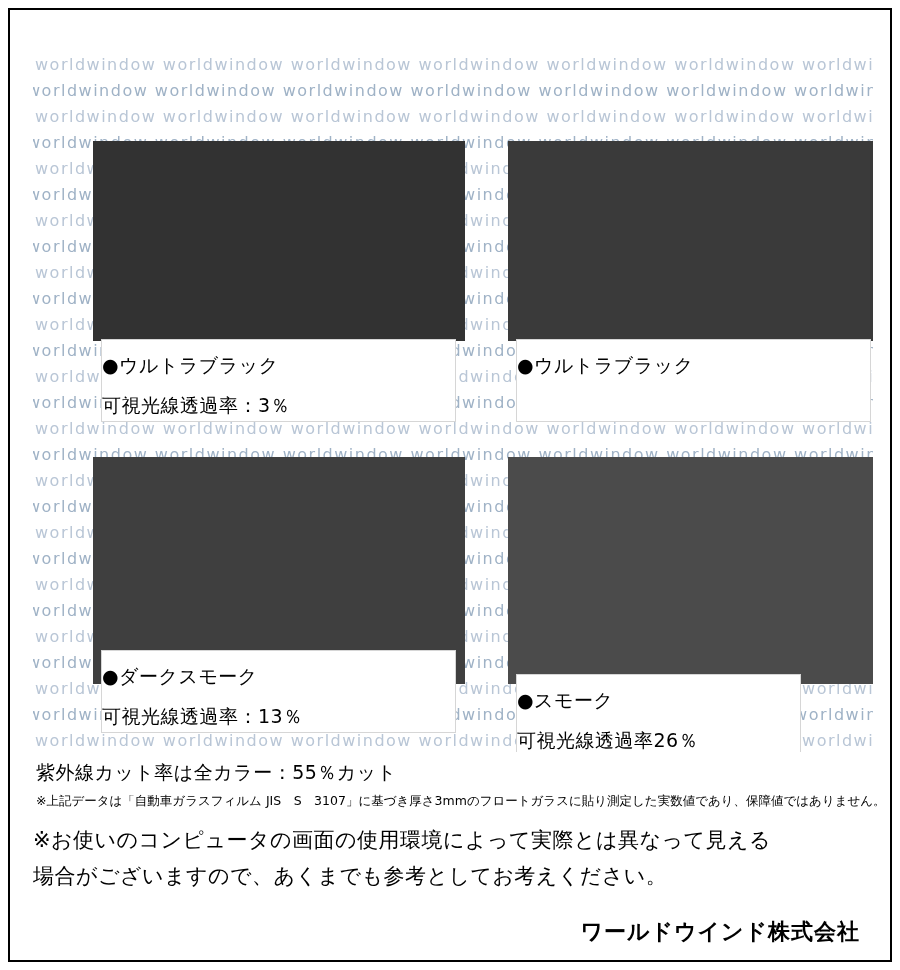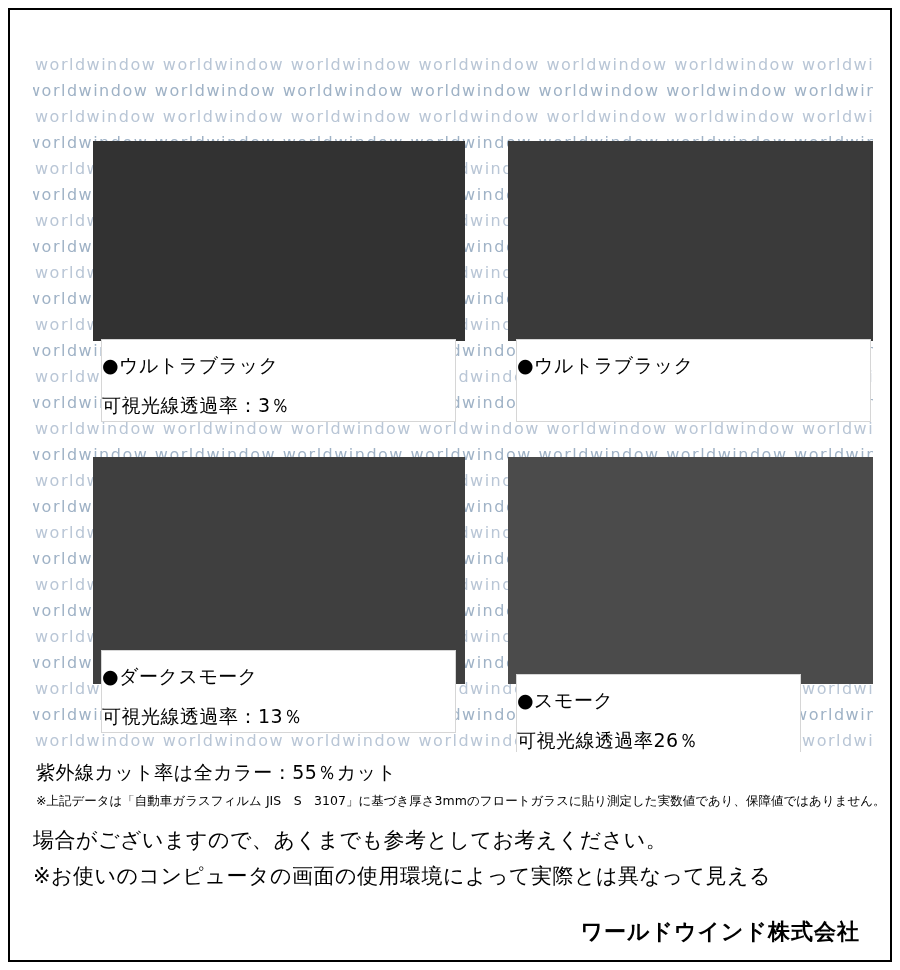--- a/index.html
+++ b/index.html
@@ -202,19 +202,19 @@
     <div class="label-box lb-smoke">
       <div class="name">●スモーク</div>
       <div class="vlt">可視光線透過率26％</div>
     </div>
   </div>
 
   <div class="note-uv">紫外線カット率は全カラー：55％カット</div>
   <div class="note-small">※上記データは「自動車ガラスフィルム JIS　S　3107」に基づき厚さ3mmのフロートガラスに貼り測定した実数値であり、保障値ではありません。</div>
 
   <div class="note-big">
+    <div>※お使いのコンピュータの画面の使用環境によって実際とは異なって見える</div>
     <div>場合がございますので、あくまでも参考としてお考えください。</div>
-    <div>※お使いのコンピュータの画面の使用環境によって実際とは異なって見える</div>
   </div>
 
   <div class="company">ワールドウインド株式会社</div>
 
 </div>
 
 </body></html>

